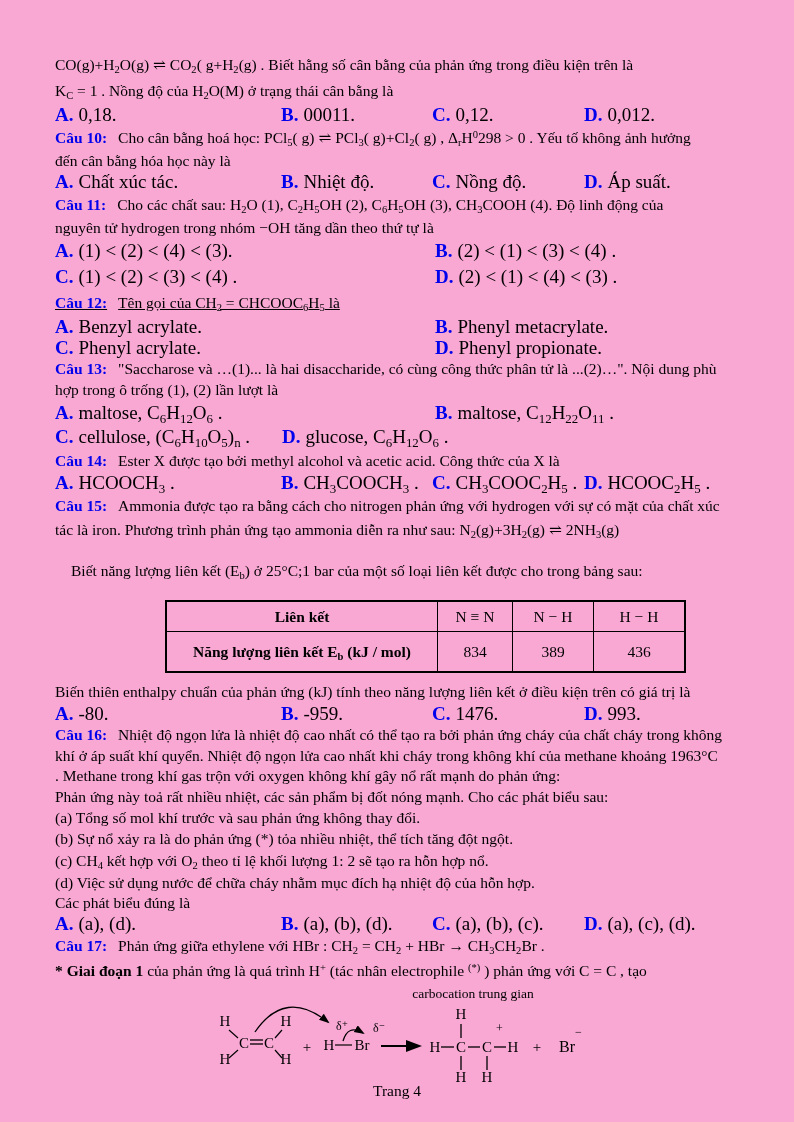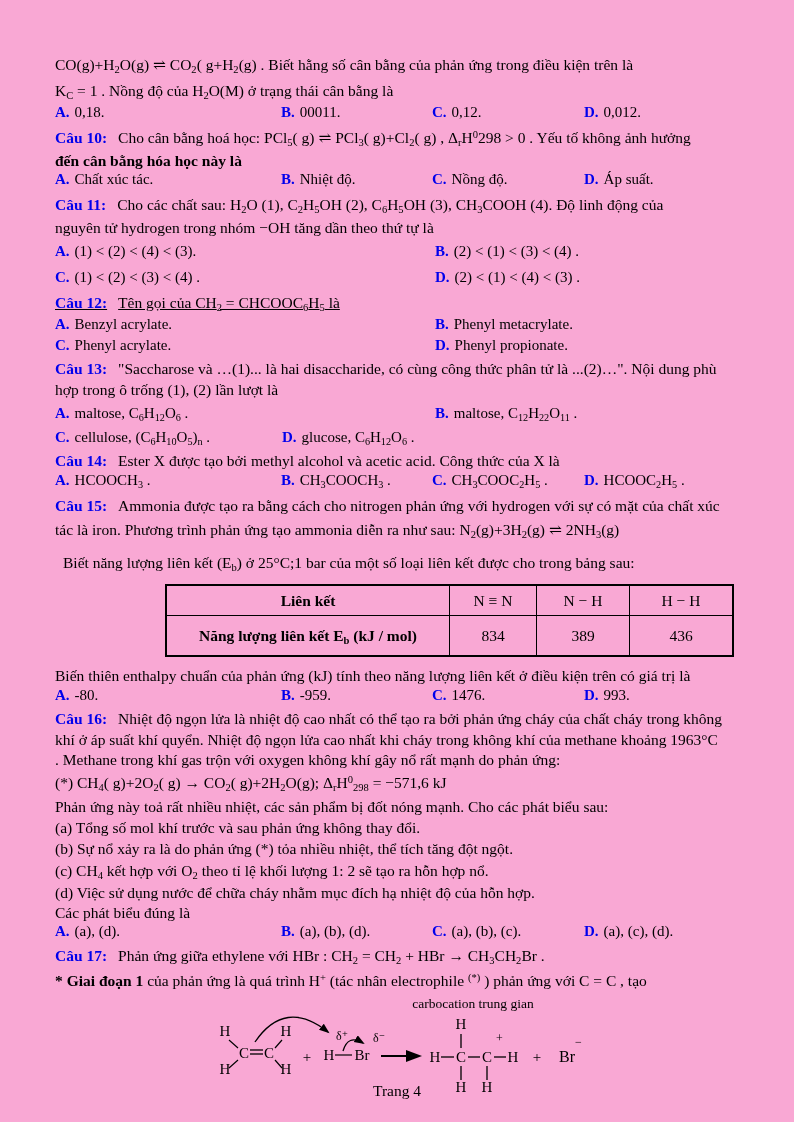--- a/index.html
+++ b/index.html
@@ -4,30 +4,30 @@
 <style>
   html,body{margin:0;padding:0;background:#888;}
   .page{position:relative;width:794px;height:1122px;background:#f9a8d4;margin:0 auto;
         font-family:"Liberation Serif","DejaVu Serif",serif;color:#000;overflow:hidden;}
   .content{position:absolute;left:55px;top:52px;width:692px;}
   .ln{font-size:15.5px;line-height:20px;white-space:nowrap;}
   .f{line-height:26px;}
   sub{font-size:68%;vertical-align:-0.3em;line-height:0;}
   sup{font-size:68%;vertical-align:0.5em;line-height:0;}
   .qlabel{color:#0000EC;font-weight:bold;margin-right:11px;}
-  .row{position:relative;height:21px;font-size:15px;}
+  .row{position:relative;height:21px;font-size:19px;}
   .row.f2{height:26px;line-height:26px;}
   .opt{position:absolute;top:0;white-space:nowrap;}
   .c0{left:0;} .c1{left:226px;} .c2{left:377px;} .c3{left:529px;}
   .w1{left:380px;} .n1{left:227px;}
   .ol{color:#0000EC;font-weight:bold;margin-right:5px;}
   .stmt{font-size:15.5px;line-height:21px;white-space:nowrap;}
   .bt{font-weight:bold;}
   table.bond{border-collapse:collapse;margin:7px 0 8px 110px;}
-  table.bond td{border:1px solid #000;text-align:center;font-size:15.5px;padding:0 12px;}
+  table.bond td{border:1px solid #000;text-align:center;font-size:15.5px;padding:0 6px;}
   table.bond{border:2px solid #000;}
   td.lbl{width:258px;font-weight:bold;}
   td.h1{width:62px;} td.h2{width:68px;} td.h3{width:78px;}
   tr.hr td{height:29px;} tr.dr td{height:39px;}
   .diagwrap{margin-left:160px;margin-top:2px;}
   .footer{position:absolute;left:0;top:1082px;width:794px;text-align:center;
           font-size:15.5px;font-family:"Liberation Serif","DejaVu Serif",serif;}
   svg text{font-family:"Liberation Serif","DejaVu Serif",serif;}
 </style>
 </head>
@@ -39,21 +39,21 @@
     <p class="ln f" style="margin: 0px;"><span>CO(g)+H<sub>2</sub>O(g) ⇌ CO<sub>2</sub>( g+H<sub>2</sub>(g) . Biết hằng số cân bằng của phản ứng trong điều kiện trên là</span></p>
     <p class="ln f" style="margin: 0px;"><span>K<sub>C</sub> = 1 . Nồng độ của  H<sub>2</sub>O(M)  ở trạng thái cân bằng là</span></p>
     <div class="row">
       <span class="opt c0"><b class="ol">A.</b><span>0,18.</span></span>
       <span class="opt c1"><b class="ol">B.</b><span>00011.</span></span>
       <span class="opt c2"><b class="ol">C.</b><span>0,12.</span></span>
       <span class="opt c3"><b class="ol">D.</b><span>0,012.</span></span>
     </div>
 
     <p class="ln f" style="margin: 0px;"><b class="qlabel">Câu 10:</b><span>Cho cân bằng hoá học:  PCl<sub>5</sub>( g) ⇌ PCl<sub>3</sub>( g)+Cl<sub>2</sub>( g) ,  Δ<sub>r</sub>H<sup>0</sup>298 &gt; 0 . Yếu tố không ảnh hưởng</span></p>
-    <p class="ln" style="margin: 0px; font-weight: bold;"><span>đến cân bằng hóa học này là</span></p>
+    <p class="ln" style="margin: 0px;"><span>đến cân bằng hóa học này là</span></p>
     <div class="row">
       <span class="opt c0"><b class="ol">A.</b><span>Chất xúc tác.</span></span>
       <span class="opt c1"><b class="ol">B.</b><span>Nhiệt độ.</span></span>
       <span class="opt c2"><b class="ol">C.</b><span>Nồng độ.</span></span>
       <span class="opt c3"><b class="ol">D.</b><span>Áp suất.</span></span>
     </div>
 
     <p class="ln f" style="margin: 0px;"><b class="qlabel">Câu 11:</b><span>Cho các chất sau:  H<sub>2</sub>O  (1),  C<sub>2</sub>H<sub>5</sub>OH  (2),  C<sub>6</sub>H<sub>5</sub>OH  (3),  CH<sub>3</sub>COOH  (4). Độ linh động của</span></p>
     <p class="ln" style="margin: 0px;"><span>nguyên tử hydrogen trong nhóm  −OH  tăng dần theo thứ tự là</span></p>
     <div class="row f2">
@@ -89,21 +89,21 @@
     <p class="ln" style="line-height: 22px; margin: 0px;"><b class="qlabel">Câu 14:</b><span>Ester  X  được tạo bởi methyl alcohol và acetic acid. Công thức của  X  là</span></p>
     <div class="row" style="height:23px">
       <span class="opt c0"><b class="ol">A.</b><span>HCOOCH<sub>3</sub> .</span></span>
       <span class="opt c1"><b class="ol">B.</b><span>CH<sub>3</sub>COOCH<sub>3</sub> .</span></span>
       <span class="opt c2"><b class="ol">C.</b><span>CH<sub>3</sub>COOC<sub>2</sub>H<sub>5</sub> .</span></span>
       <span class="opt c3"><b class="ol">D.</b><span>HCOOC<sub>2</sub>H<sub>5</sub> .</span></span>
     </div>
 
     <p class="ln" style="line-height: 22px; margin: 0px;"><b class="qlabel">Câu 15:</b><span>Ammonia được tạo ra bằng cách cho nitrogen phản ứng với hydrogen với sự có mặt của chất xúc</span></p>
     <p class="ln f" style="line-height: 25px; margin: 0px;"><span>tác là iron. Phương trình phản ứng tạo ammonia diễn ra như sau:  N<sub>2</sub>(g)+3H<sub>2</sub>(g) ⇌ 2NH<sub>3</sub>(g)</span></p>
-    <p class="ln f" style="margin: 8px;"><span>Biết năng lượng liên kết  (E<sub>b</sub>)  ở  25°C;1  bar của một số loại liên kết được cho trong bảng sau:</span></p>
+    <p class="ln f" style="margin: 16px;"><span>Biết năng lượng liên kết  (E<sub>b</sub>)  ở  25°C;1  bar của một số loại liên kết được cho trong bảng sau:</span></p>
 
     <table class="bond">
       <tbody>
           <tr class="hr">
         <td class="lbl">Liên kết</td>
         <td class="h1">N ≡ N</td>
         <td class="h2">N − H</td>
         <td class="h3">H − H</td>
       </tr>
       <tr class="dr">
@@ -119,21 +119,20 @@
     <div class="row">
       <span class="opt c0"><b class="ol">A.</b><span>-80.</span></span>
       <span class="opt c1"><b class="ol">B.</b><span>-959.</span></span>
       <span class="opt c2"><b class="ol">C.</b><span>1476.</span></span>
       <span class="opt c3"><b class="ol">D.</b><span>993.</span></span>
     </div>
 
     <p class="ln" style="line-height: 22px; margin: 0px;"><b class="qlabel">Câu 16:</b><span>Nhiệt độ ngọn lửa là nhiệt độ cao nhất có thể tạo ra bởi phản ứng cháy của chất cháy trong không</span></p>
     <p class="ln" style="margin: 0px;"><span>khí ở áp suất khí quyển. Nhiệt độ ngọn lửa cao nhất khi cháy trong không khí của methane khoảng 1963°C</span></p>
     <p class="ln" style="margin: 0px;"><span>. Methane trong khí gas trộn với oxygen không khí gây nổ rất mạnh do phản ứng:</span></p>
-    <p class="ln f" style="margin: 0px;"><span>(*)  CH<sub>4</sub>( g)+2O<sub>2</sub>( g) → CO<sub>2</sub>( g)+2H<sub>2</sub>O(g);  Δ<sub>r</sub>H<sup>0</sup><sub>298</sub> = −571,6 kJ</span></p>
     <p class="ln" style="line-height: 22px; margin: 0px;"><span>Phản ứng này toả rất nhiều nhiệt, các sản phẩm bị đốt nóng mạnh. Cho các phát biểu sau:</span></p>
     <p class="stmt" style="line-height: 20px; margin: 0px;"><span>(a) Tổng số mol khí trước và sau phản ứng không thay đổi.</span></p>
     <p class="stmt" style="margin: 0px;"><span>(b) Sự nổ xảy ra là do phản ứng (*) tỏa nhiều nhiệt, thể tích tăng đột ngột.</span></p>
     <p class="stmt" style="line-height: 23px; margin: 0px;"><span>(c)  CH<sub>4</sub>  kết hợp với  O<sub>2</sub>  theo tỉ lệ khối lượng  1: 2  sẽ tạo ra hỗn hợp nổ.</span></p>
     <p class="stmt" style="margin: 0px;"><span>(d) Việc sử dụng nước để chữa cháy nhằm mục đích hạ nhiệt độ của hỗn hợp.</span></p>
     <p class="ln" style="margin: 0px;"><span>Các phát biểu đúng là</span></p>
     <div class="row">
       <span class="opt c0"><b class="ol">A.</b><span>(a), (d).</span></span>
       <span class="opt c1"><b class="ol">B.</b><span>(a), (b), (d).</span></span>
       <span class="opt c2"><b class="ol">C.</b><span>(a), (b), (c).</span></span>

